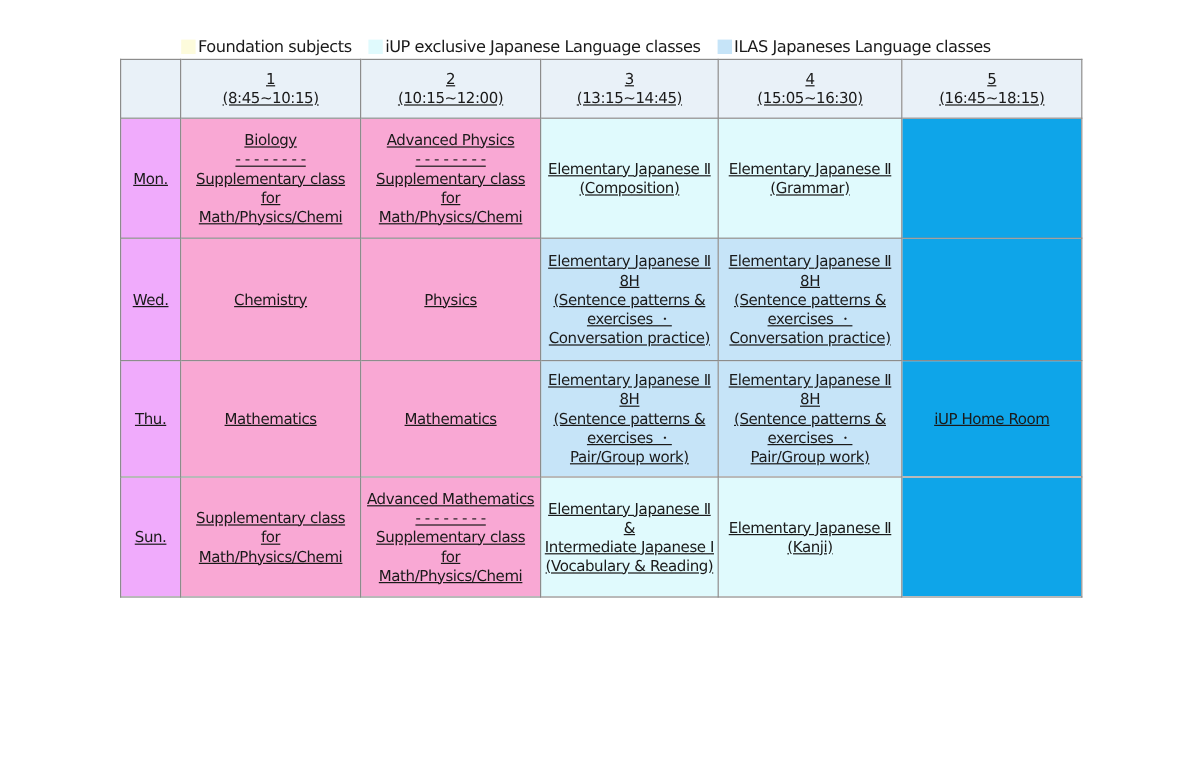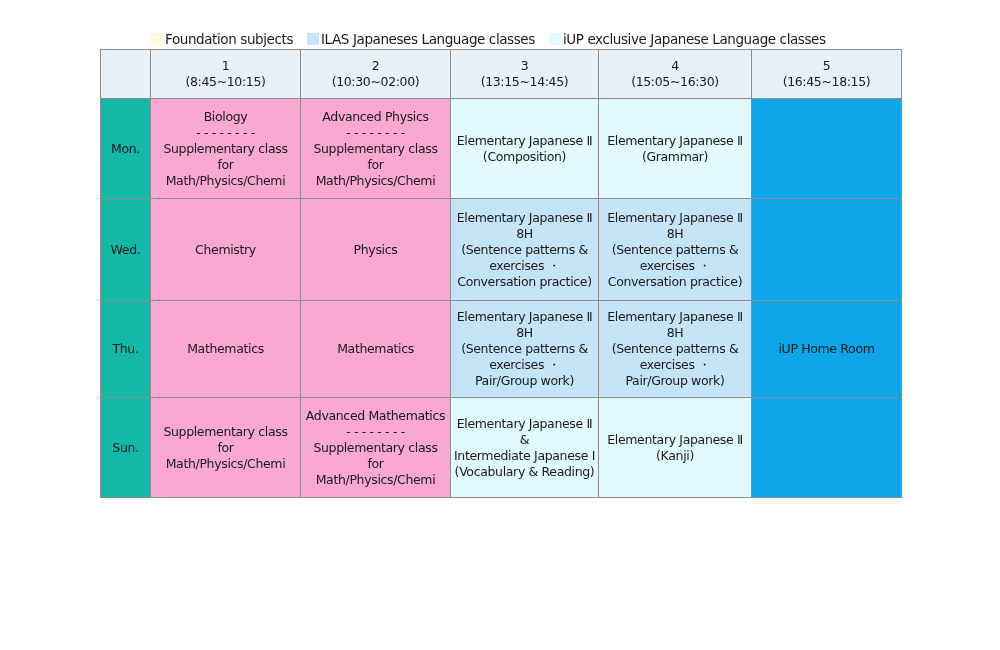--- a/index.html
+++ b/index.html
@@ -6,65 +6,65 @@
     body { width: 1000px; height: 650px; position: relative; overflow: hidden;
            font-family: "DejaVu Sans", "Liberation Sans", sans-serif; color: #1a1a1a; }
     .legend { position: absolute; top: 30px; left: 151px; height: 18px; display: flex; align-items: center;
               font-size: 13.5px; letter-spacing: -0.4px; }
     .legend-item { display: flex; align-items: center; margin-right: 14px; }
     .swatch { width: 12px; height: 12px; display: inline-block; margin-right: 2px; }
     table.timetable { position: absolute; left: 100px; top: 49px; border-collapse: collapse; table-layout: fixed; }
     table.timetable td, table.timetable th {
       border: 1px solid #8c8c8c; text-align: center; vertical-align: middle; padding: 0 2px;
       font-weight: normal; font-size: 12.5px; line-height: 16px; letter-spacing: -0.35px;
-      white-space: pre-line; overflow: hidden;
+      white-space: pre-line; overflow: hidden; text-decoration: underline;
     }
     th.period { background: #e9f1f8; }
-    th.day { background: #14b8a6; font-size: 13px; }
+    th.day { background: #f0abfc; font-size: 13px; }
     th.corner { background: #e9f1f8; }
     td.foundation { background: #f9a8d4; }
     td.iup { background: #e0fafd; }
     td.ilas { background: #c6e4f8; }
     td.empty { background: #0ea5e9; }
     td.big { font-size: 13.5px; }
   </style>
 </head>
 <body>
 
 <div class="legend">
   <div class="legend-item">
     <span class="swatch" style="background:#fdfbdc"></span>
     <span>Foundation subjects</span>
   </div>
   <div class="legend-item">
+    <span class="swatch" style="background:#e0fafd"></span>
+    <span>iUP exclusive Japanese Language classes</span>
+  </div>
+  <div class="legend-item">
     <span class="swatch" style="background:#c6e4f8"></span>
     <span>ILAS Japaneses Language classes</span>
-  </div>
-  <div class="legend-item">
-    <span class="swatch" style="background:#e0fafd"></span>
-    <span>iUP exclusive Japanese Language classes</span>
   </div>
 </div>
 
 <table class="timetable">
   <colgroup>
     <col style="width:50px">
       <col style="width:150px">
       <col style="width:150px">
     <col style="width:148px">
       <col style="width:153px">
       <col style="width:150px">
   </colgroup>
   <tbody>
       <tr style="height:49px">
     <th class="corner"></th>
     <th class="period"><span>1</span>
 <span>(8:45~10:15)</span></th>
     <th class="period"><span>2</span>
-<span>(10:30~02:00)</span></th>
+<span>(10:15~12:00)</span></th>
     <th class="period"><span>3</span>
 <span>(13:15~14:45)</span></th>
     <th class="period"><span>4</span>
 <span>(15:05~16:30)</span></th>
     <th class="period"><span>5</span>
 <span>(16:45~18:15)</span></th>
   </tr>
 
   <tr style="height:100px">
     <th class="day">Mon.</th>

